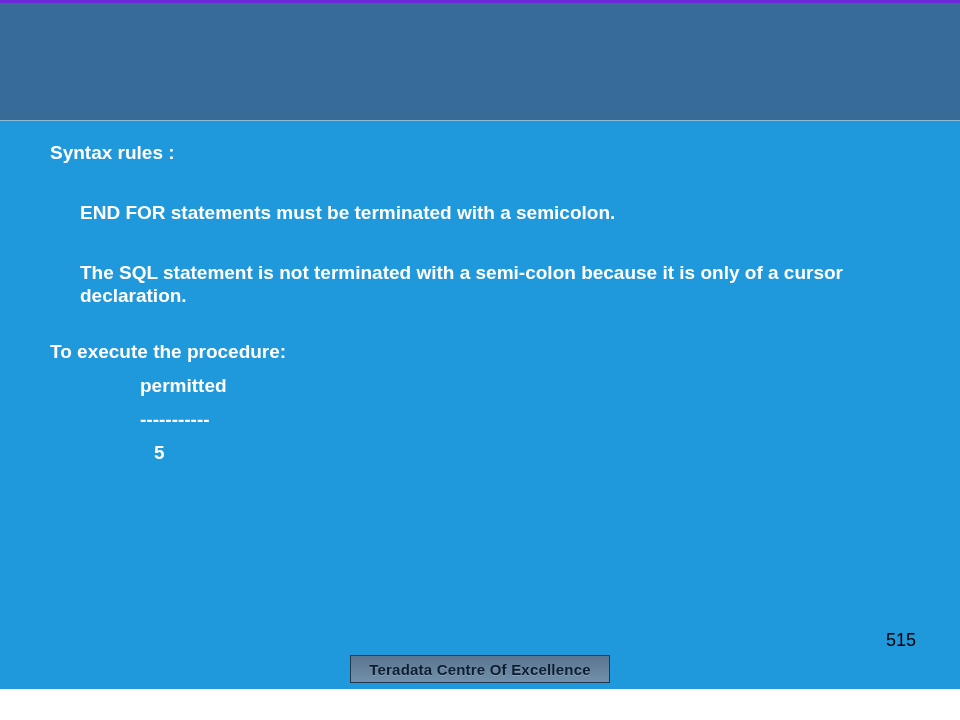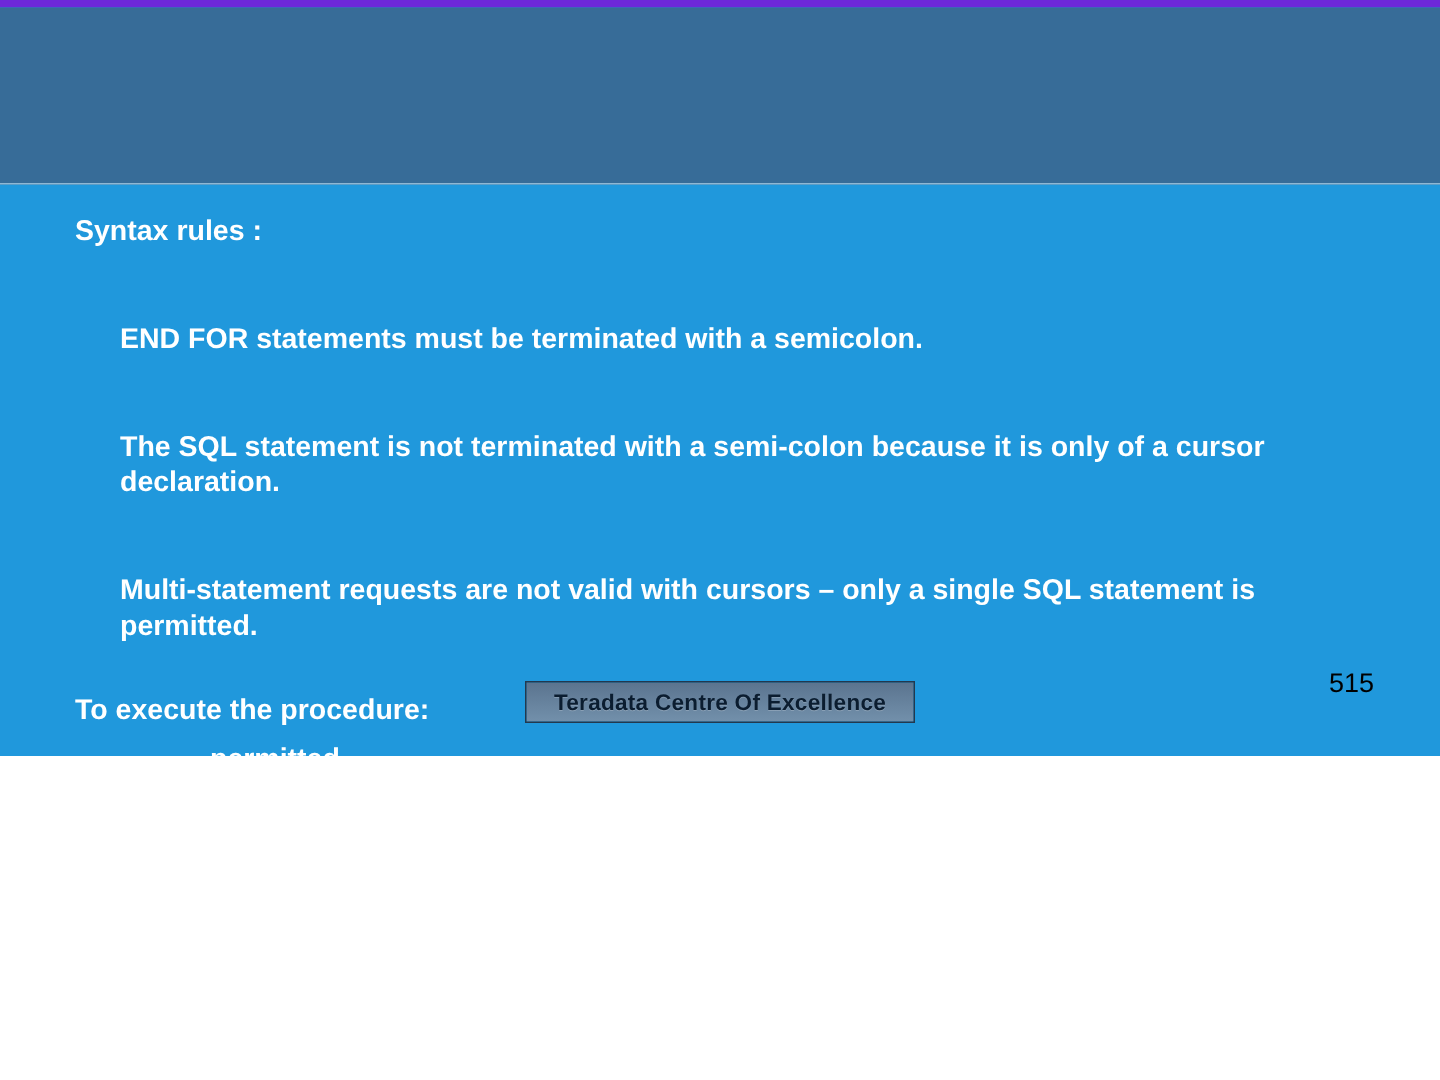--- a/index.html
+++ b/index.html
@@ -5,58 +5,58 @@
     * { margin: 0; padding: 0; box-sizing: border-box; }
     body {
       width: 960px;
       height: 720px;
       font-family: Arial, Helvetica, sans-serif;
       background: #ffffff;
       overflow: hidden;
     }
     .slide {
       width: 960px;
-      height: 504px;
+      height: 689px;
       background: #2098dc;
       position: relative;
-      border-top: 5px solid #6d28d9;
+      border-top: 3px solid #6d28d9;
     }
     .header-bar {
       width: 960px;
       height: 118px;
       background: #376c98;
       border-bottom: 1px solid #8fb8d4;
     }
     .content {
       padding: 20px 50px 0 50px;
       color: #ffffff;
       font-weight: bold;
       font-size: 19px;
       line-height: 1.25;
     }
     .h1 { margin-left: 0; margin-top: 0; }
-    .rule { margin-left: 30px; margin-top: 48px; }
+    .rule { margin-left: 30px; margin-top: 36px; }
     .exec-h { margin-left: 0; margin-top: 32px; }
     .call { margin-left: 30px; margin-top: 10px; }
     .col { margin-left: 90px; margin-top: 10px; }
     .dash { margin-left: 90px; margin-top: 10px; }
     .val { margin-left: 104px; margin-top: 10px; }
     .page-number {
       position: absolute;
       right: 44px;
       bottom: 38px;
       color: #000000;
       font-size: 18px;
       font-weight: normal;
     }
     .footer-logo {
       position: absolute;
       left: 50%;
       transform: translateX(-50%);
-      bottom: 22px;
+      bottom: 6px;
       width: 260px;
       height: 28px;
       background: linear-gradient(#5b748f, #7290ab);
       border: 1px solid #23384e;
       display: flex;
       align-items: center;
       justify-content: center;
       font-family: "Comic Sans MS", cursive, sans-serif;
       font-size: 15px;
       font-weight: bold;
@@ -68,21 +68,20 @@
 </head>
 <body>
 
 <div class="slide">
   <div class="header-bar"></div>
 
   <div class="content">
     <p class="h1">Syntax rules :</p>
     <p class="rule">END FOR statements must be terminated with a semicolon.</p>
     <p class="rule">The SQL statement is not terminated with a semi-colon because it is only of a cursor declaration.</p>
-    <p class="rule">Multi-statement requests are not valid with cursors – only a single SQL statement is permitted.</p>
     <p class="exec-h">To execute the procedure:</p>
     <p class="col">permitted</p>
     <p class="dash">-----------</p>
     <p class="val">5</p>
   </div>
 
   <div class="page-number">515</div>
 
   <div class="footer-logo">
     <span>Teradata Centre Of Excellence</span>

